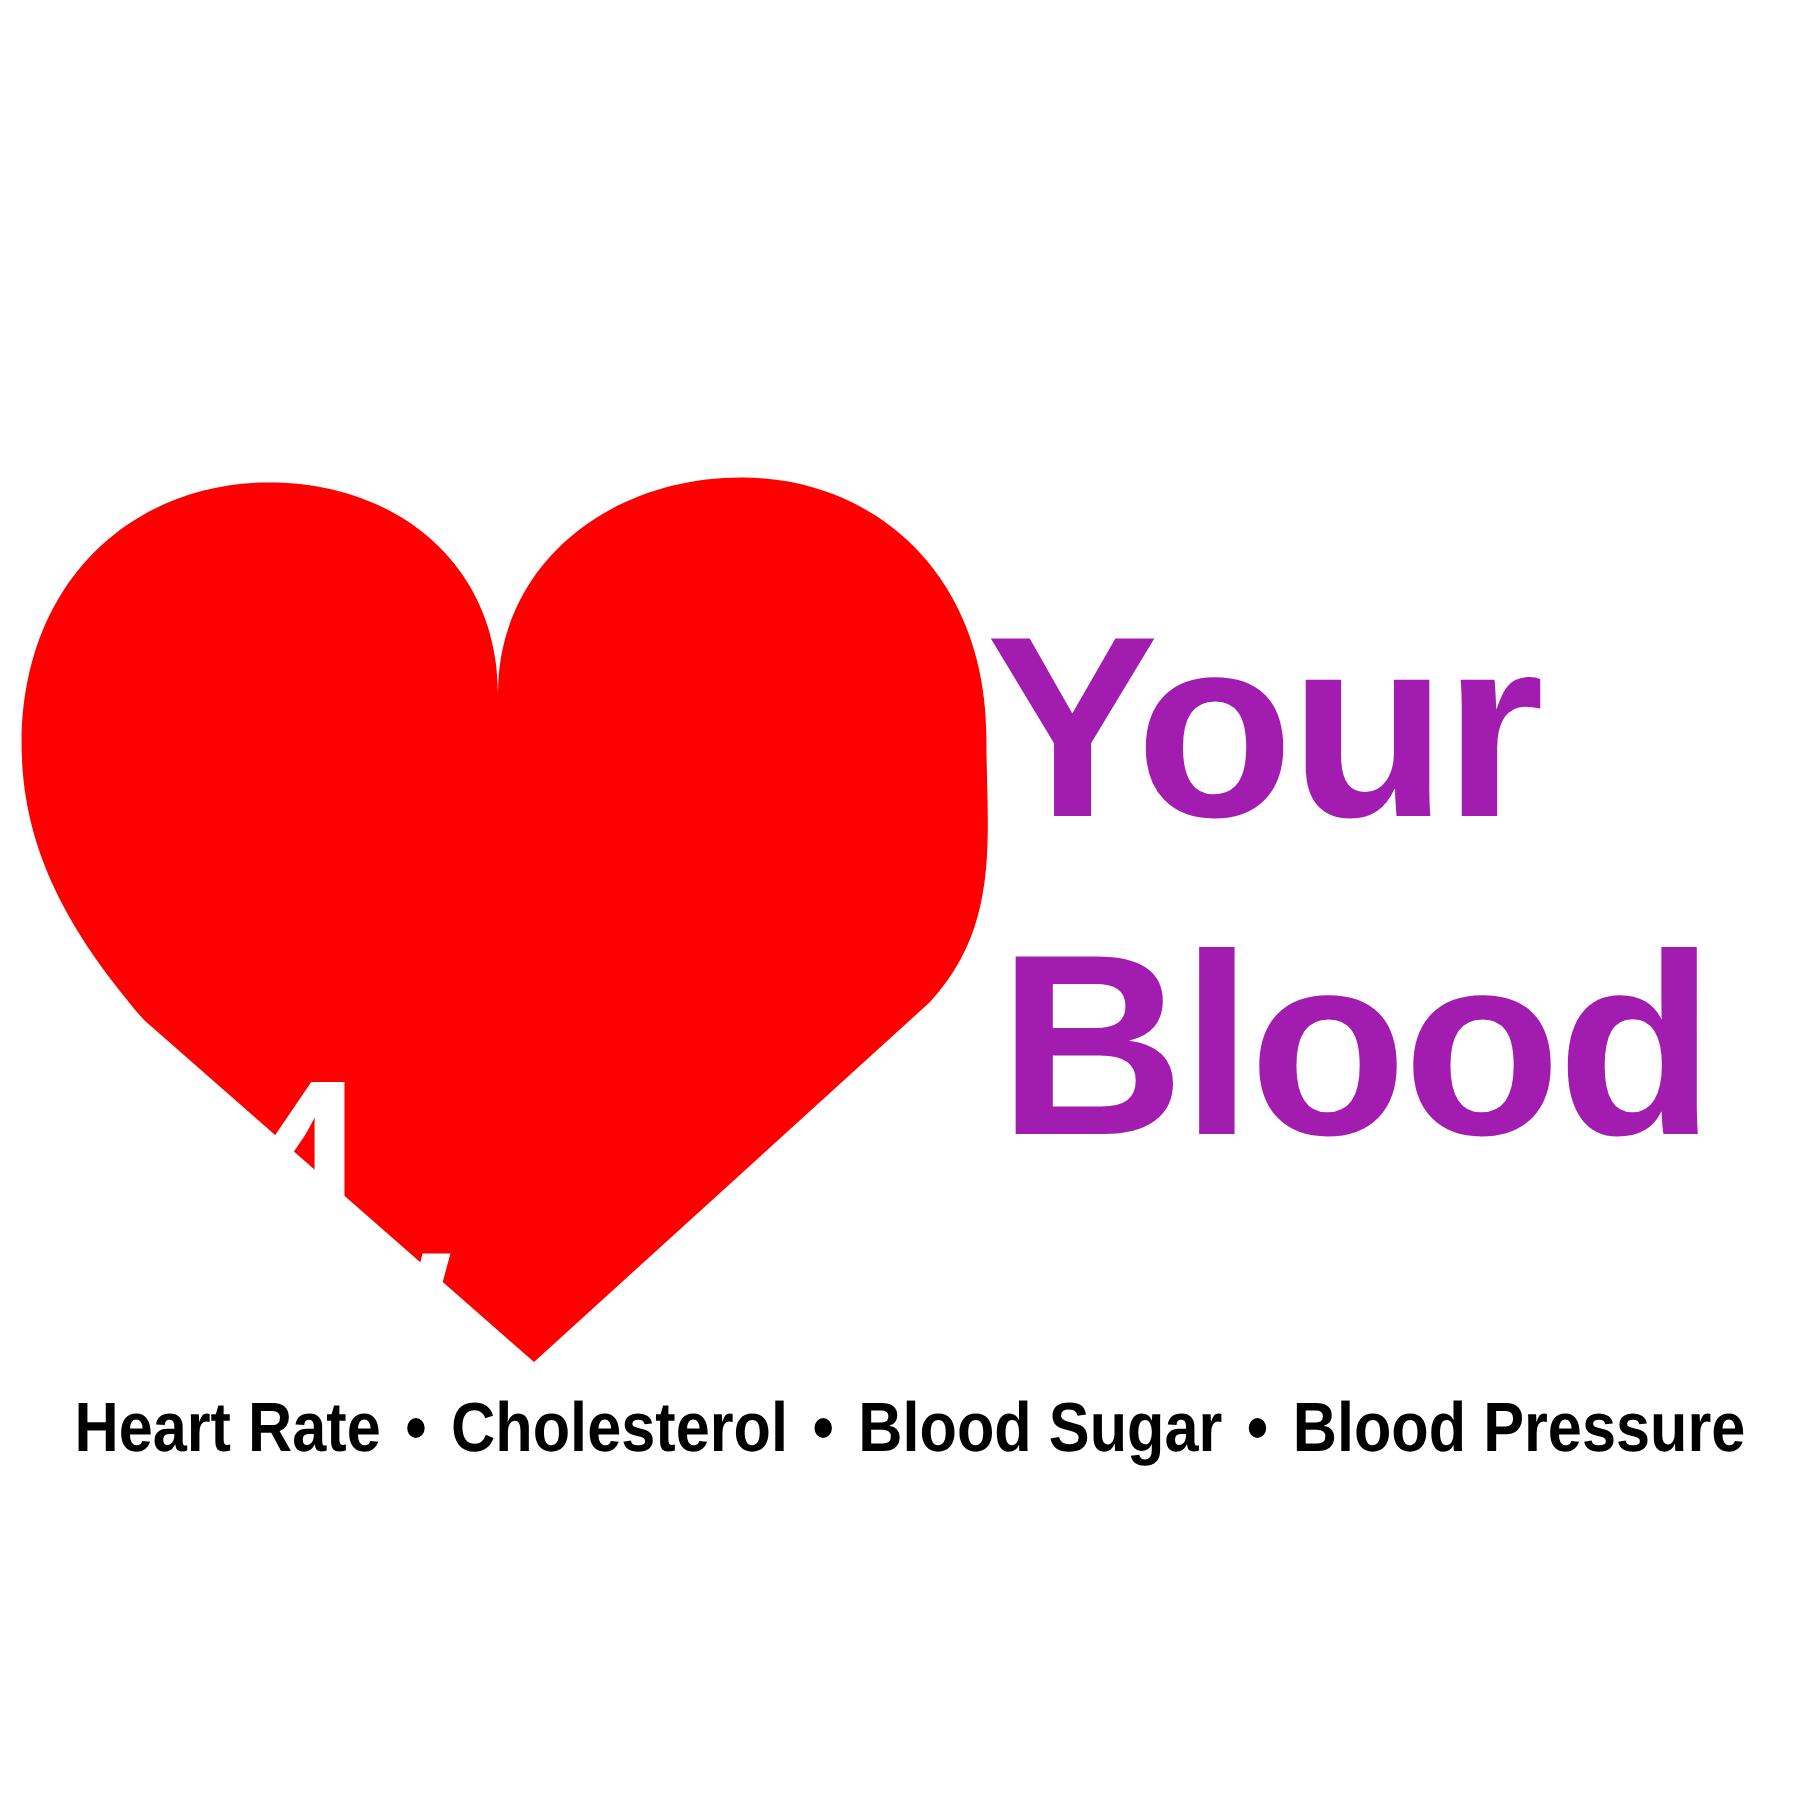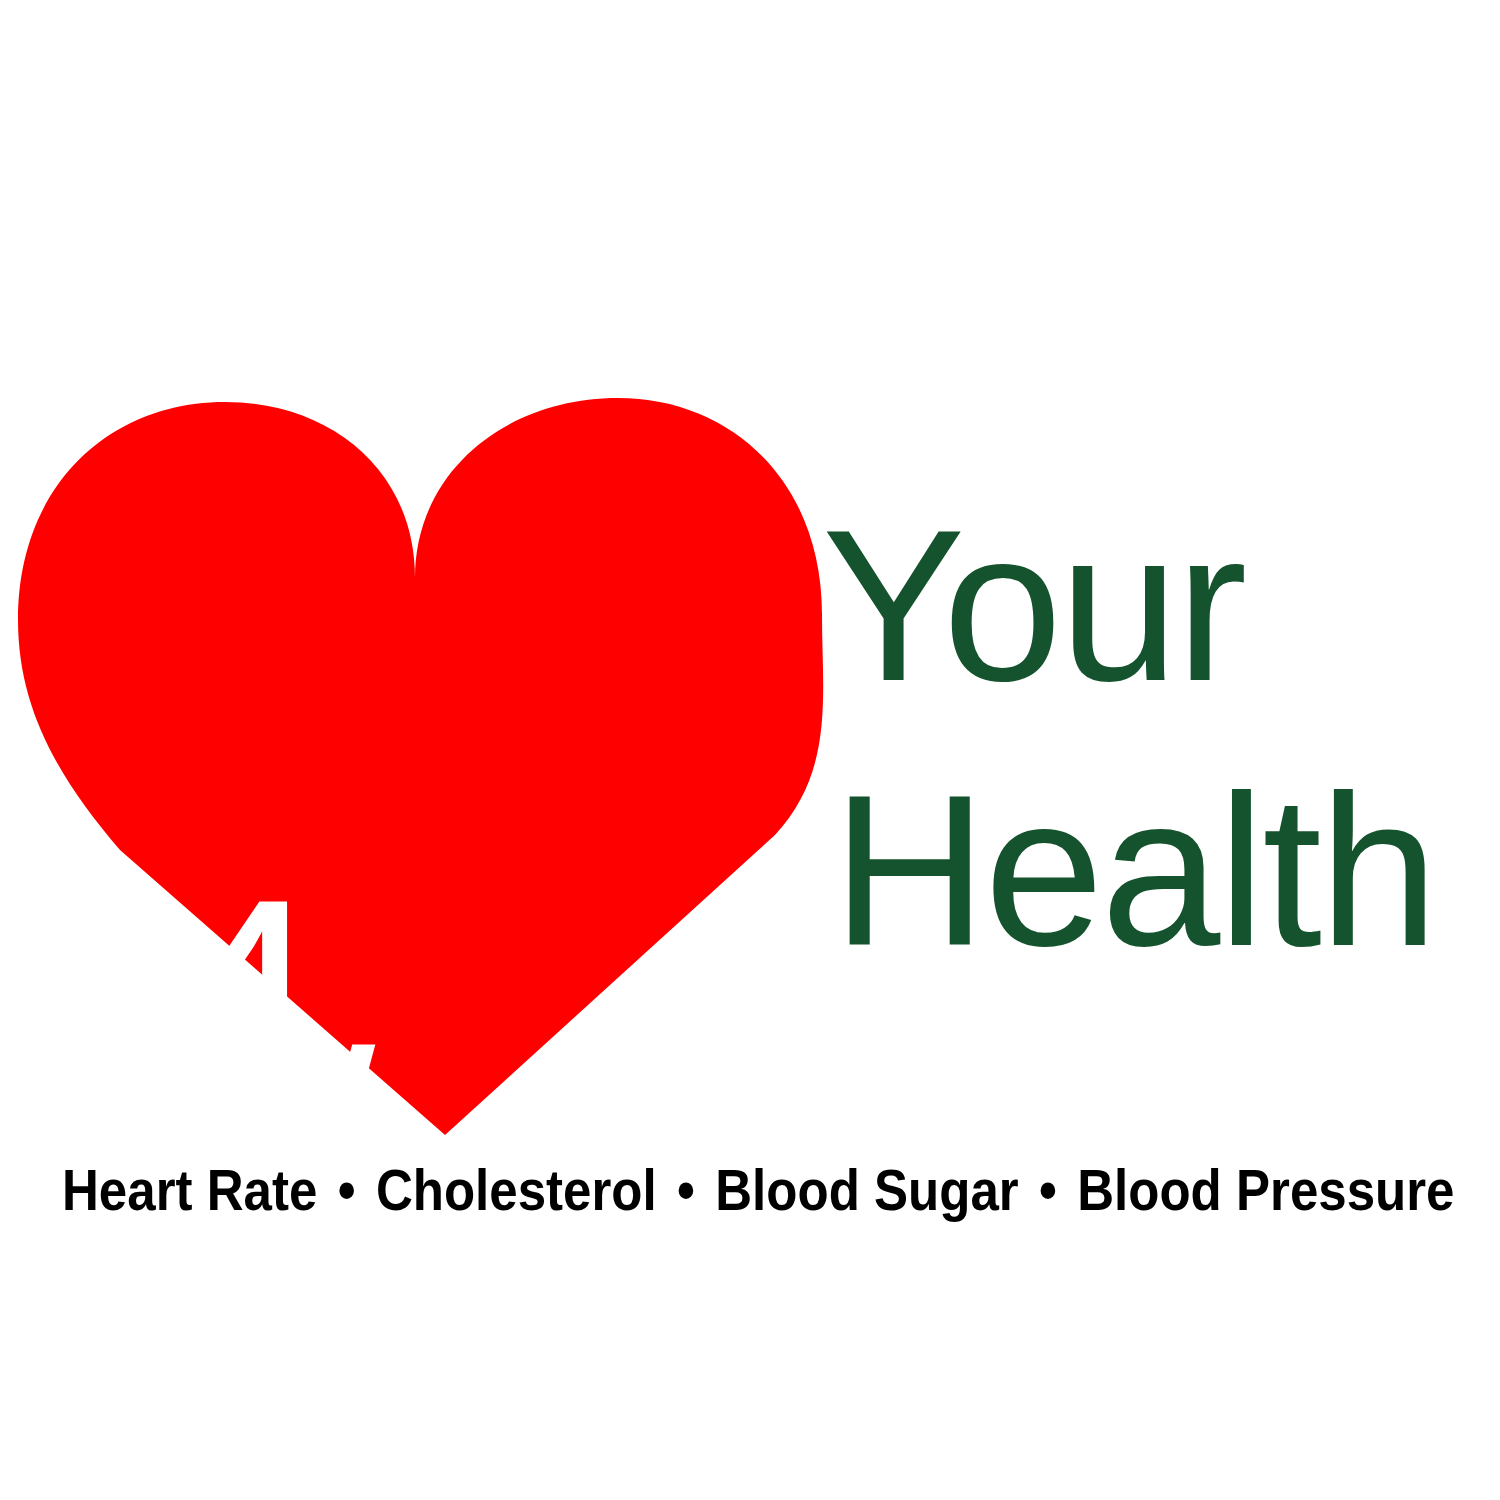--- a/index.html
+++ b/index.html
@@ -62,23 +62,23 @@
   }
 
   
   #wordmark {
     position: absolute;
     left: 818px;
     top: 500px;
     width: 680px;
   }
   .wordmark-line {
-    color: #14532d;
+    color: #a21caf;
     font-family: "Liberation Sans", sans-serif;
-    font-weight: 400;
+    font-weight: 700;
     font-size: 215px;
     line-height: 0.99;
     letter-spacing: -3px;
     white-space: pre;
     display: block;
     user-select: none;
   }
   #wordmark-your  { margin-left: 4px; }
   #wordmark-health{ margin-left: 14px; margin-top: 52px; }
 
@@ -124,21 +124,21 @@
                Z"></path>
     </svg>
 
     <span id="num-four-top" class="heart-glyph">4</span>
     <span id="num-slash" class="heart-glyph">/</span>
     <span id="num-four-bottom" class="heart-glyph">4</span>
   </div>
 
   <div id="wordmark">
     <span id="wordmark-your" class="wordmark-line">Your</span>
-    <span id="wordmark-health" class="wordmark-line">Health</span>
+    <span id="wordmark-health" class="wordmark-line">Blood</span>
   </div>
 
   <div id="tagline">
     <span class="tagline-item">Heart Rate</span>
     <span class="tagline-sep">•</span>
     <span class="tagline-item">Cholesterol</span>
     <span class="tagline-sep">•</span>
     <span class="tagline-item">Blood Sugar</span>
     <span class="tagline-sep">•</span>
     <span class="tagline-item">Blood Pressure</span>

